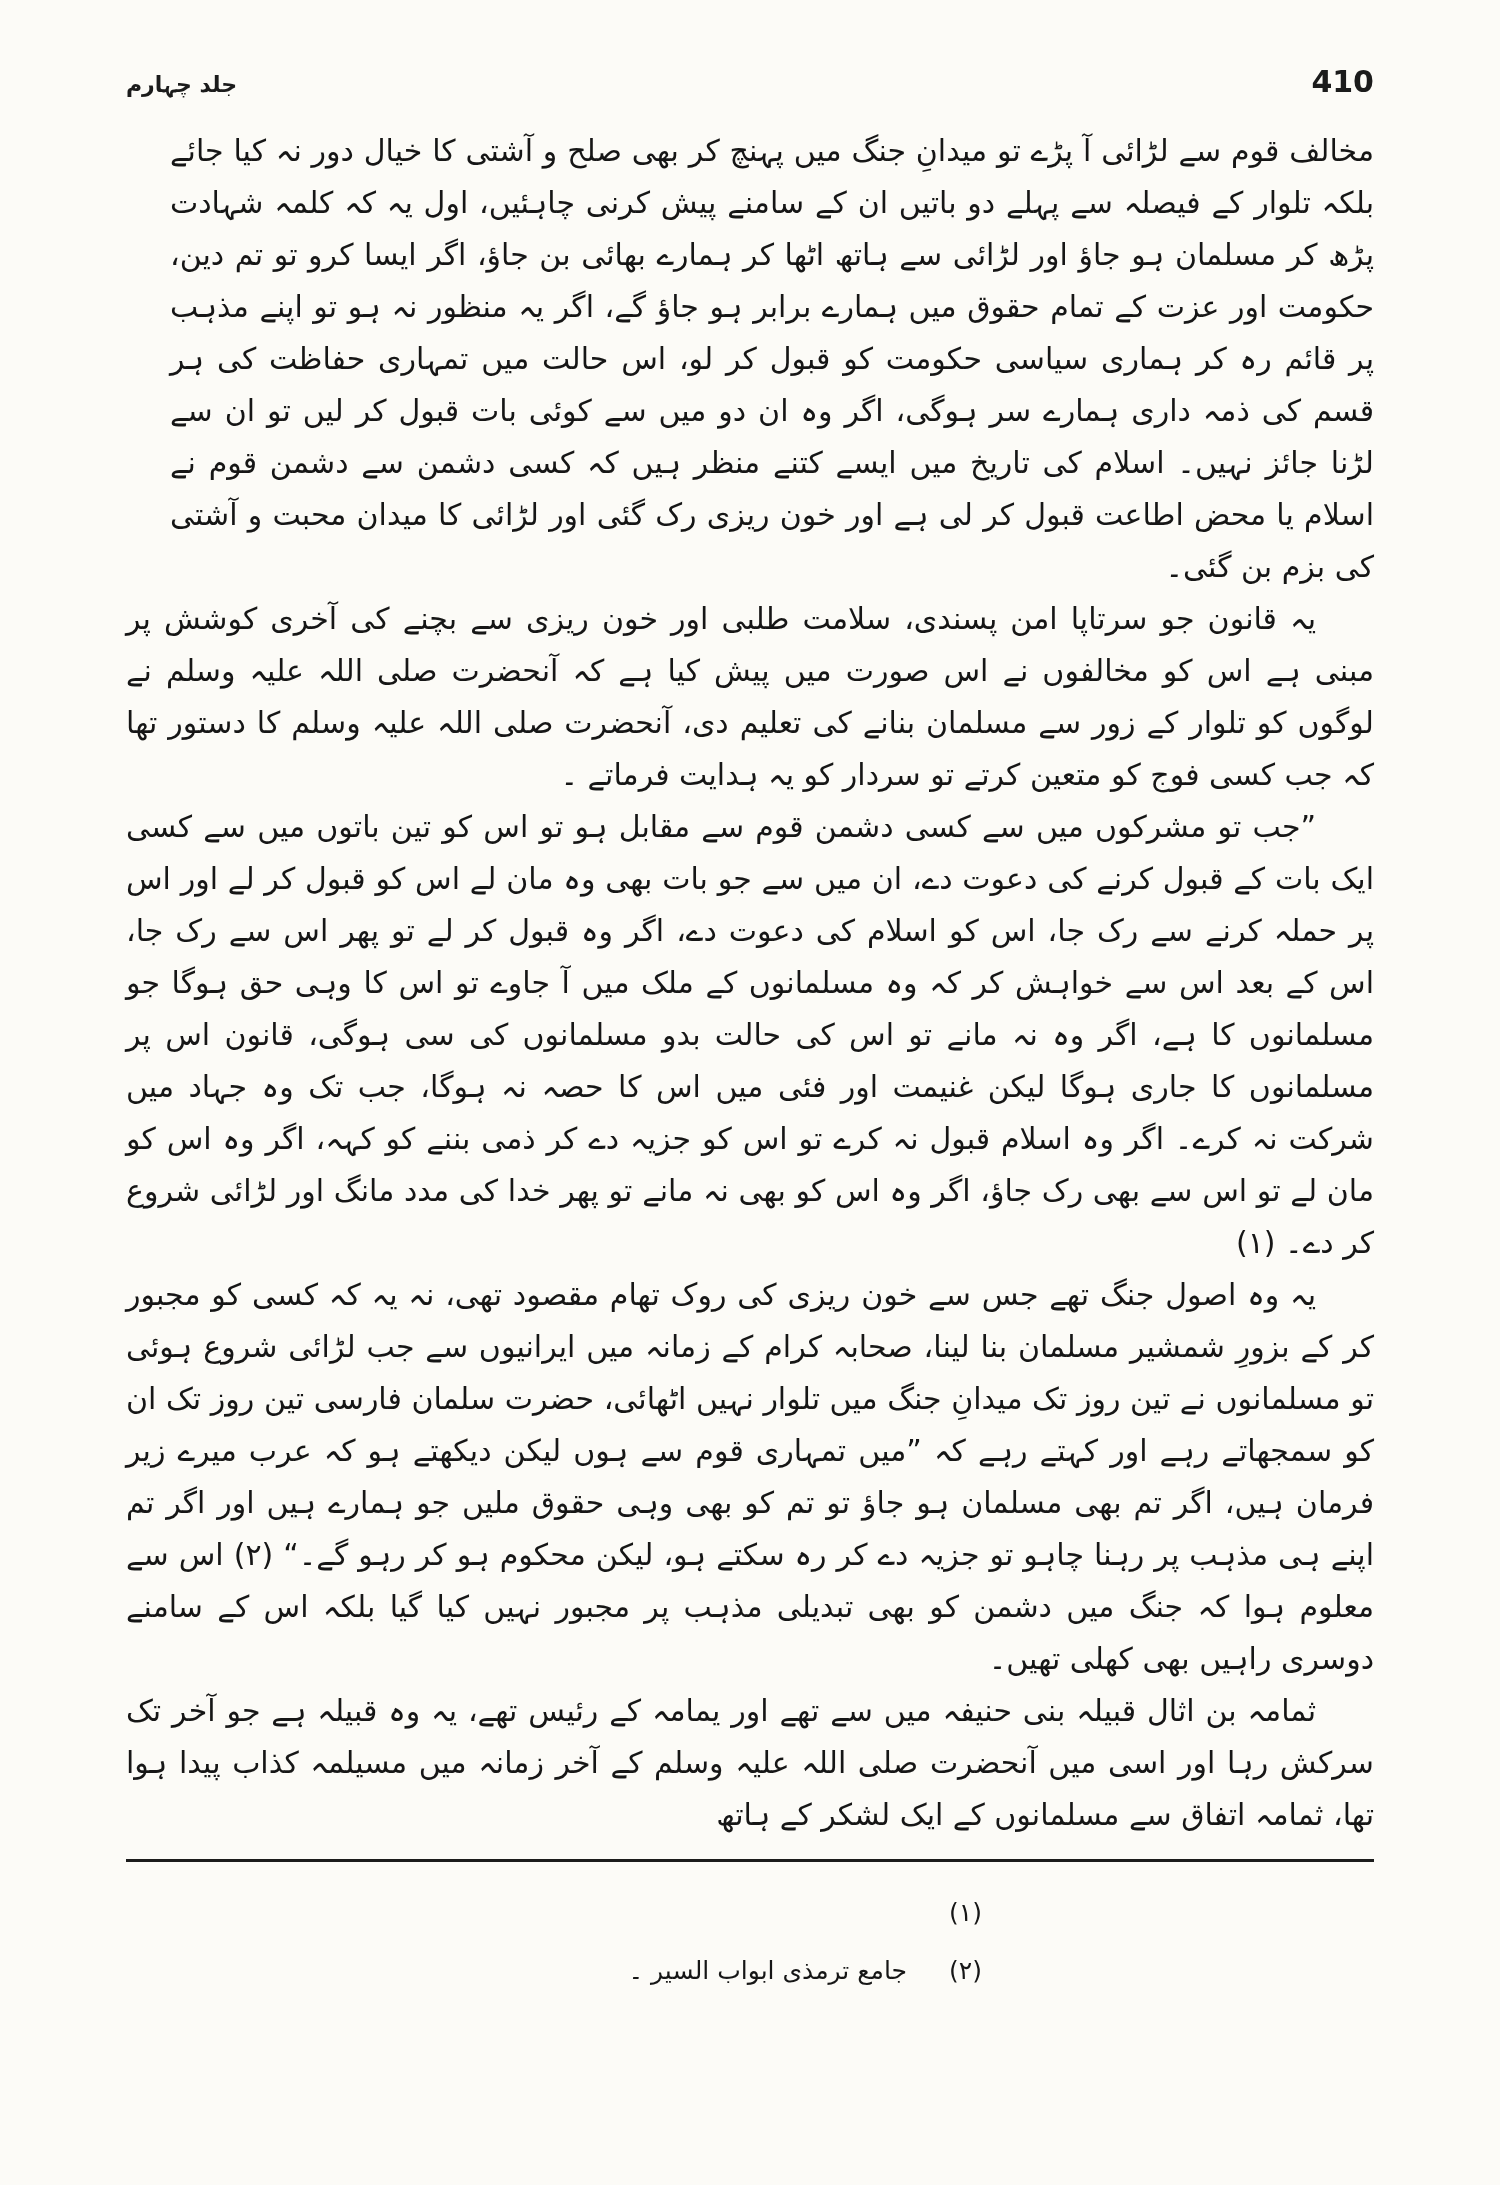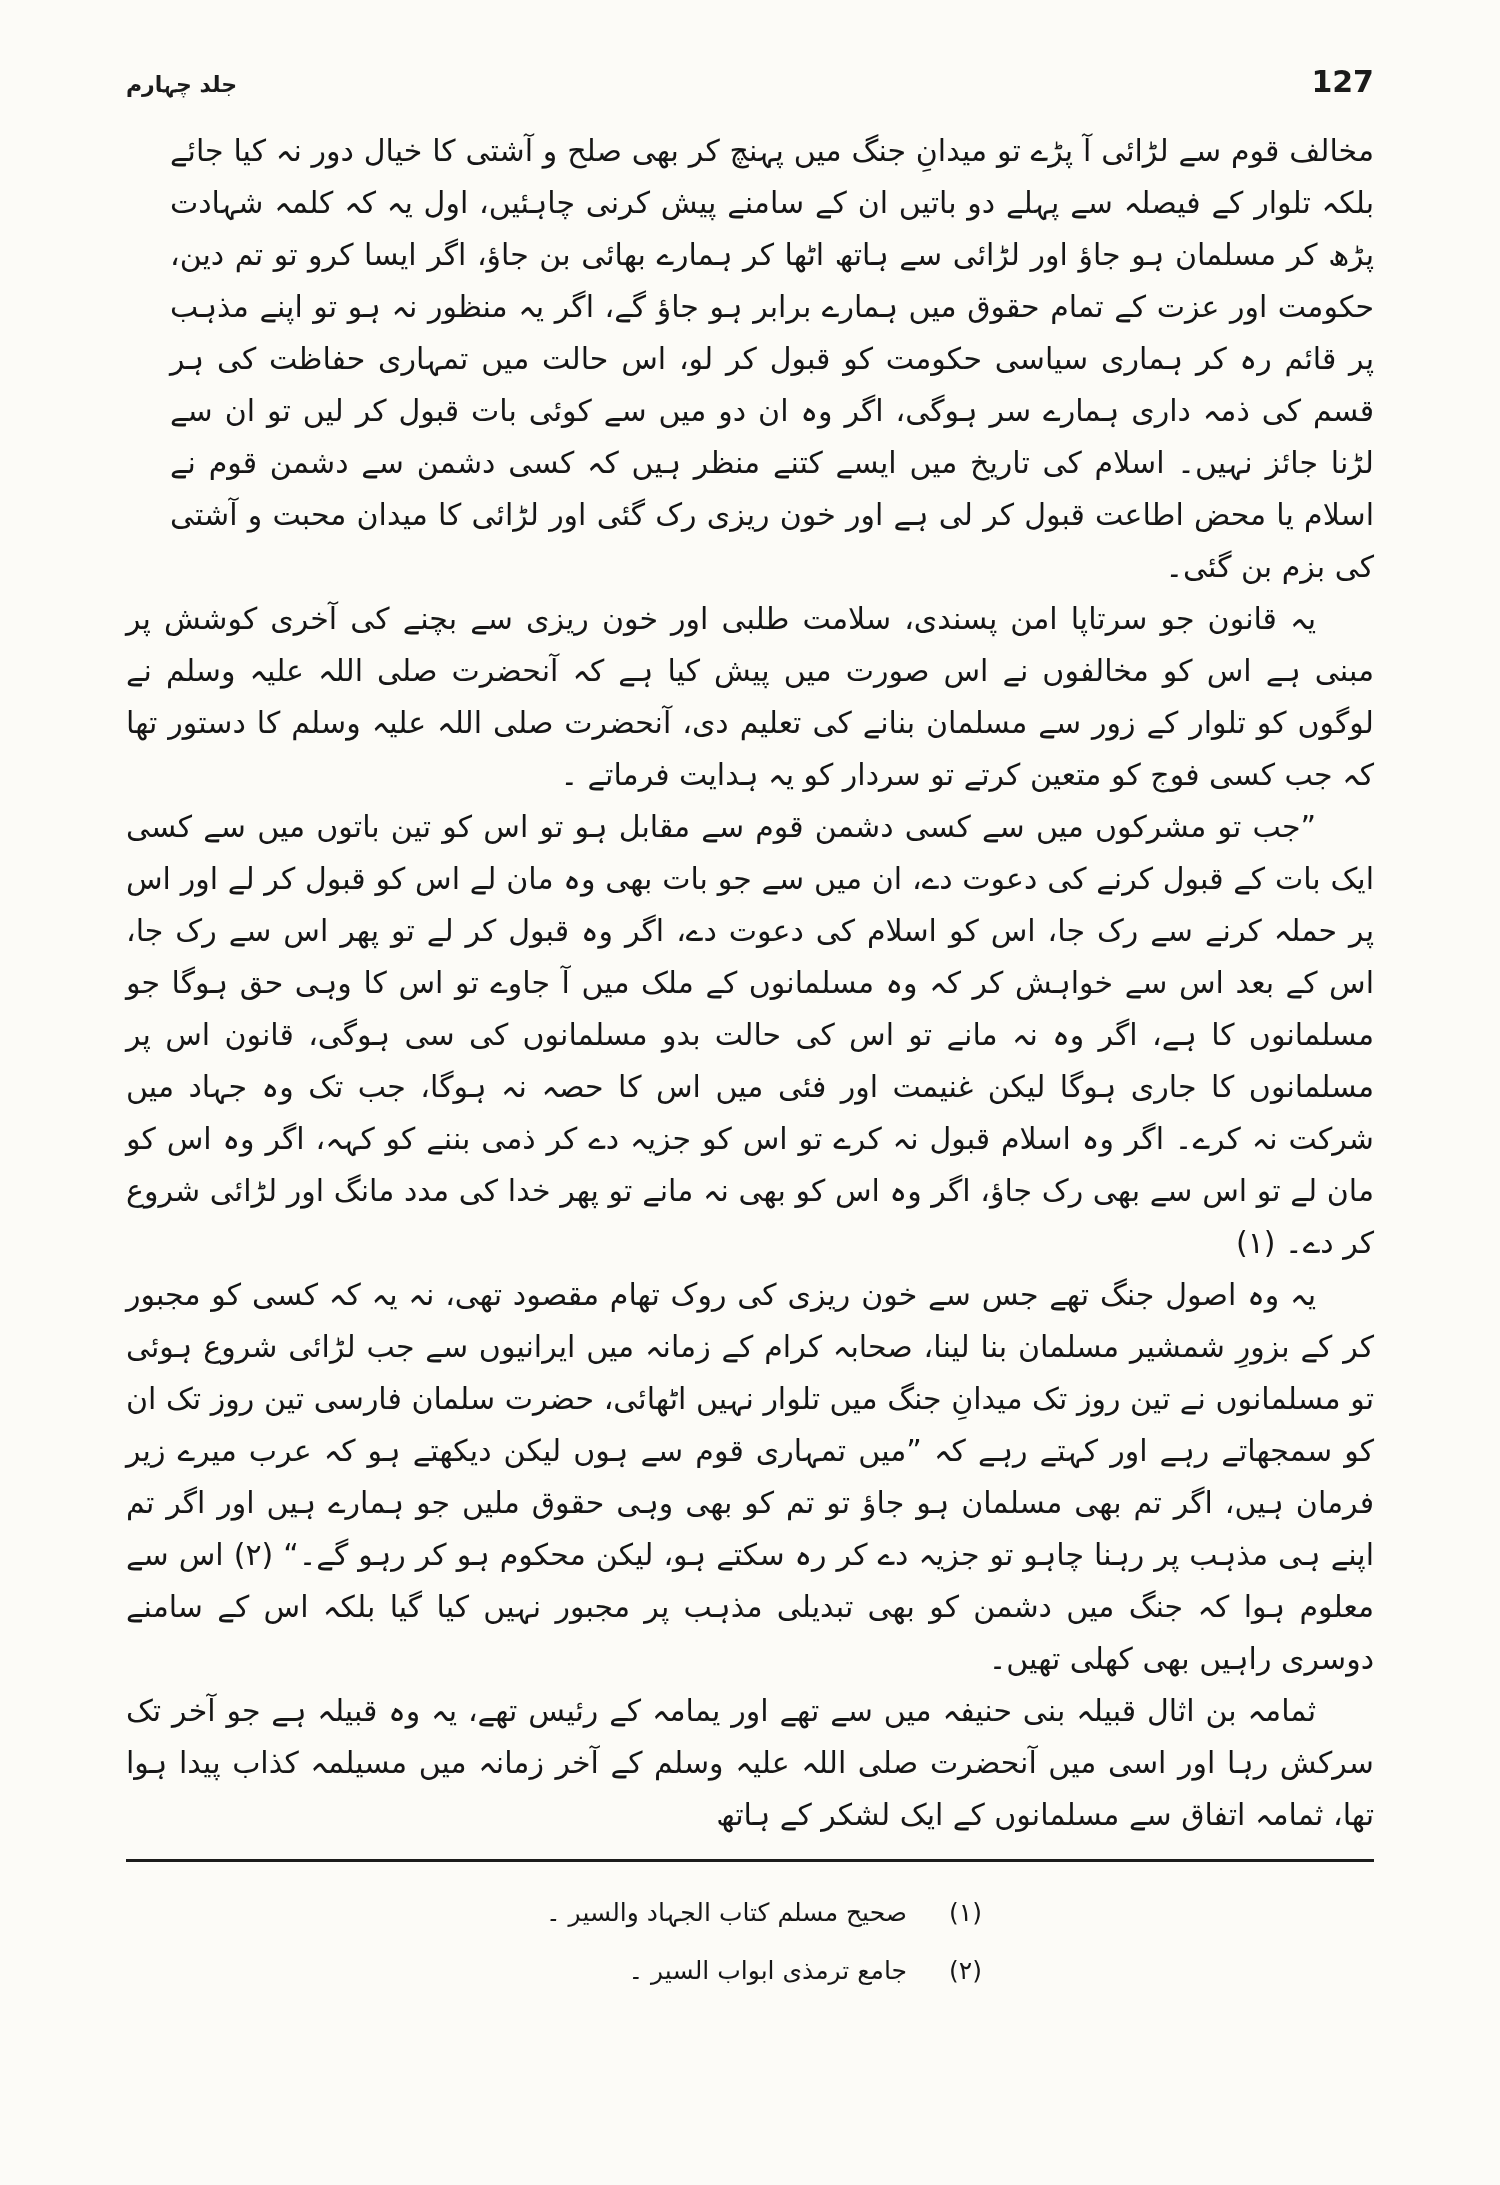--- a/index.html
+++ b/index.html
@@ -80,38 +80,37 @@
   .fn-marker { flex: 0 0 auto; }
   .fn-text { flex: 0 1 auto; }
 </style>
 </head>
 <body>
 
 <div class="page">
   <div class="inner">
 
     <div class="page-header">
-      <span class="page-number">127</span>
+      <span class="page-number">410</span>
       <span class="volume-title">جلد چہارم</span>
     </div>
 
     <div class="body-text">
       <p class="first">مخالف قوم سے لڑائی آ پڑے تو میدانِ جنگ میں پہنچ کر بھی صلح و آشتی کا خیال دور نہ کیا جائے بلکہ تلوار کے فیصلہ سے پہلے دو باتیں ان کے سامنے پیش کرنی چاہئیں، اول یہ کہ کلمہ شہادت پڑھ کر مسلمان ہو جاؤ اور لڑائی سے ہاتھ اٹھا کر ہمارے بھائی بن جاؤ، اگر ایسا کرو تو تم دین، حکومت اور عزت کے تمام حقوق میں ہمارے برابر ہو جاؤ گے، اگر یہ منظور نہ ہو تو اپنے مذہب پر قائم رہ کر ہماری سیاسی حکومت کو قبول کر لو، اس حالت میں تمہاری حفاظت کی ہر قسم کی ذمہ داری ہمارے سر ہوگی، اگر وہ ان دو میں سے کوئی بات قبول کر لیں تو ان سے لڑنا جائز نہیں۔ اسلام کی تاریخ میں ایسے کتنے منظر ہیں کہ کسی دشمن سے دشمن قوم نے اسلام یا محض اطاعت قبول کر لی ہے اور خون ریزی رک گئی اور لڑائی کا میدان محبت و آشتی کی بزم بن گئی۔</p>
       <p>یہ قانون جو سرتاپا امن پسندی، سلامت طلبی اور خون ریزی سے بچنے کی آخری کوشش پر مبنی ہے اس کو مخالفوں نے اس صورت میں پیش کیا ہے کہ آنحضرت صلی اللہ علیہ وسلم نے لوگوں کو تلوار کے زور سے مسلمان بنانے کی تعلیم دی، آنحضرت صلی اللہ علیہ وسلم کا دستور تھا کہ جب کسی فوج کو متعین کرتے تو سردار کو یہ ہدایت فرماتے ۔</p>
       <p>”جب تو مشرکوں میں سے کسی دشمن قوم سے مقابل ہو تو اس کو تین باتوں میں سے کسی ایک بات کے قبول کرنے کی دعوت دے، ان میں سے جو بات بھی وہ مان لے اس کو قبول کر لے اور اس پر حملہ کرنے سے رک جا، اس کو اسلام کی دعوت دے، اگر وہ قبول کر لے تو پھر اس سے رک جا، اس کے بعد اس سے خواہش کر کہ وہ مسلمانوں کے ملک میں آ جاوے تو اس کا وہی حق ہوگا جو مسلمانوں کا ہے، اگر وہ نہ مانے تو اس کی حالت بدو مسلمانوں کی سی ہوگی، قانون اس پر مسلمانوں کا جاری ہوگا لیکن غنیمت اور فئی میں اس کا حصہ نہ ہوگا، جب تک وہ جہاد میں شرکت نہ کرے۔ اگر وہ اسلام قبول نہ کرے تو اس کو جزیہ دے کر ذمی بننے کو کہہ، اگر وہ اس کو مان لے تو اس سے بھی رک جاؤ، اگر وہ اس کو بھی نہ مانے تو پھر خدا کی مدد مانگ اور لڑائی شروع کر دے۔ (۱)</p>
       <p>یہ وہ اصول جنگ تھے جس سے خون ریزی کی روک تھام مقصود تھی، نہ یہ کہ کسی کو مجبور کر کے بزورِ شمشیر مسلمان بنا لینا، صحابہ کرام کے زمانہ میں ایرانیوں سے جب لڑائی شروع ہوئی تو مسلمانوں نے تین روز تک میدانِ جنگ میں تلوار نہیں اٹھائی، حضرت سلمان فارسی تین روز تک ان کو سمجھاتے رہے اور کہتے رہے کہ ”میں تمہاری قوم سے ہوں لیکن دیکھتے ہو کہ عرب میرے زیر فرمان ہیں، اگر تم بھی مسلمان ہو جاؤ تو تم کو بھی وہی حقوق ملیں جو ہمارے ہیں اور اگر تم اپنے ہی مذہب پر رہنا چاہو تو جزیہ دے کر رہ سکتے ہو، لیکن محکوم ہو کر رہو گے۔“ (۲) اس سے معلوم ہوا کہ جنگ میں دشمن کو بھی تبدیلی مذہب پر مجبور نہیں کیا گیا بلکہ اس کے سامنے دوسری راہیں بھی کھلی تھیں۔</p>
       <p>ثمامہ بن اثال قبیلہ بنی حنیفہ میں سے تھے اور یمامہ کے رئیس تھے، یہ وہ قبیلہ ہے جو آخر تک سرکش رہا اور اسی میں آنحضرت صلی اللہ علیہ وسلم کے آخر زمانہ میں مسیلمہ کذاب پیدا ہوا تھا، ثمامہ اتفاق سے مسلمانوں کے ایک لشکر کے ہاتھ</p>
     </div>
 
     <hr class="footnote-rule">
 
     <div class="footnotes">
       <div class="fn-row">
         <span class="fn-marker">(۱)</span>
-        <span class="fn-text">صحیح مسلم کتاب الجہاد والسیر ۔</span>
       </div>
       <div class="fn-row">
         <span class="fn-marker">(۲)</span>
         <span class="fn-text">جامع ترمذی ابواب السیر ۔</span>
       </div>
     </div>
 
   </div>
 </div>
 

